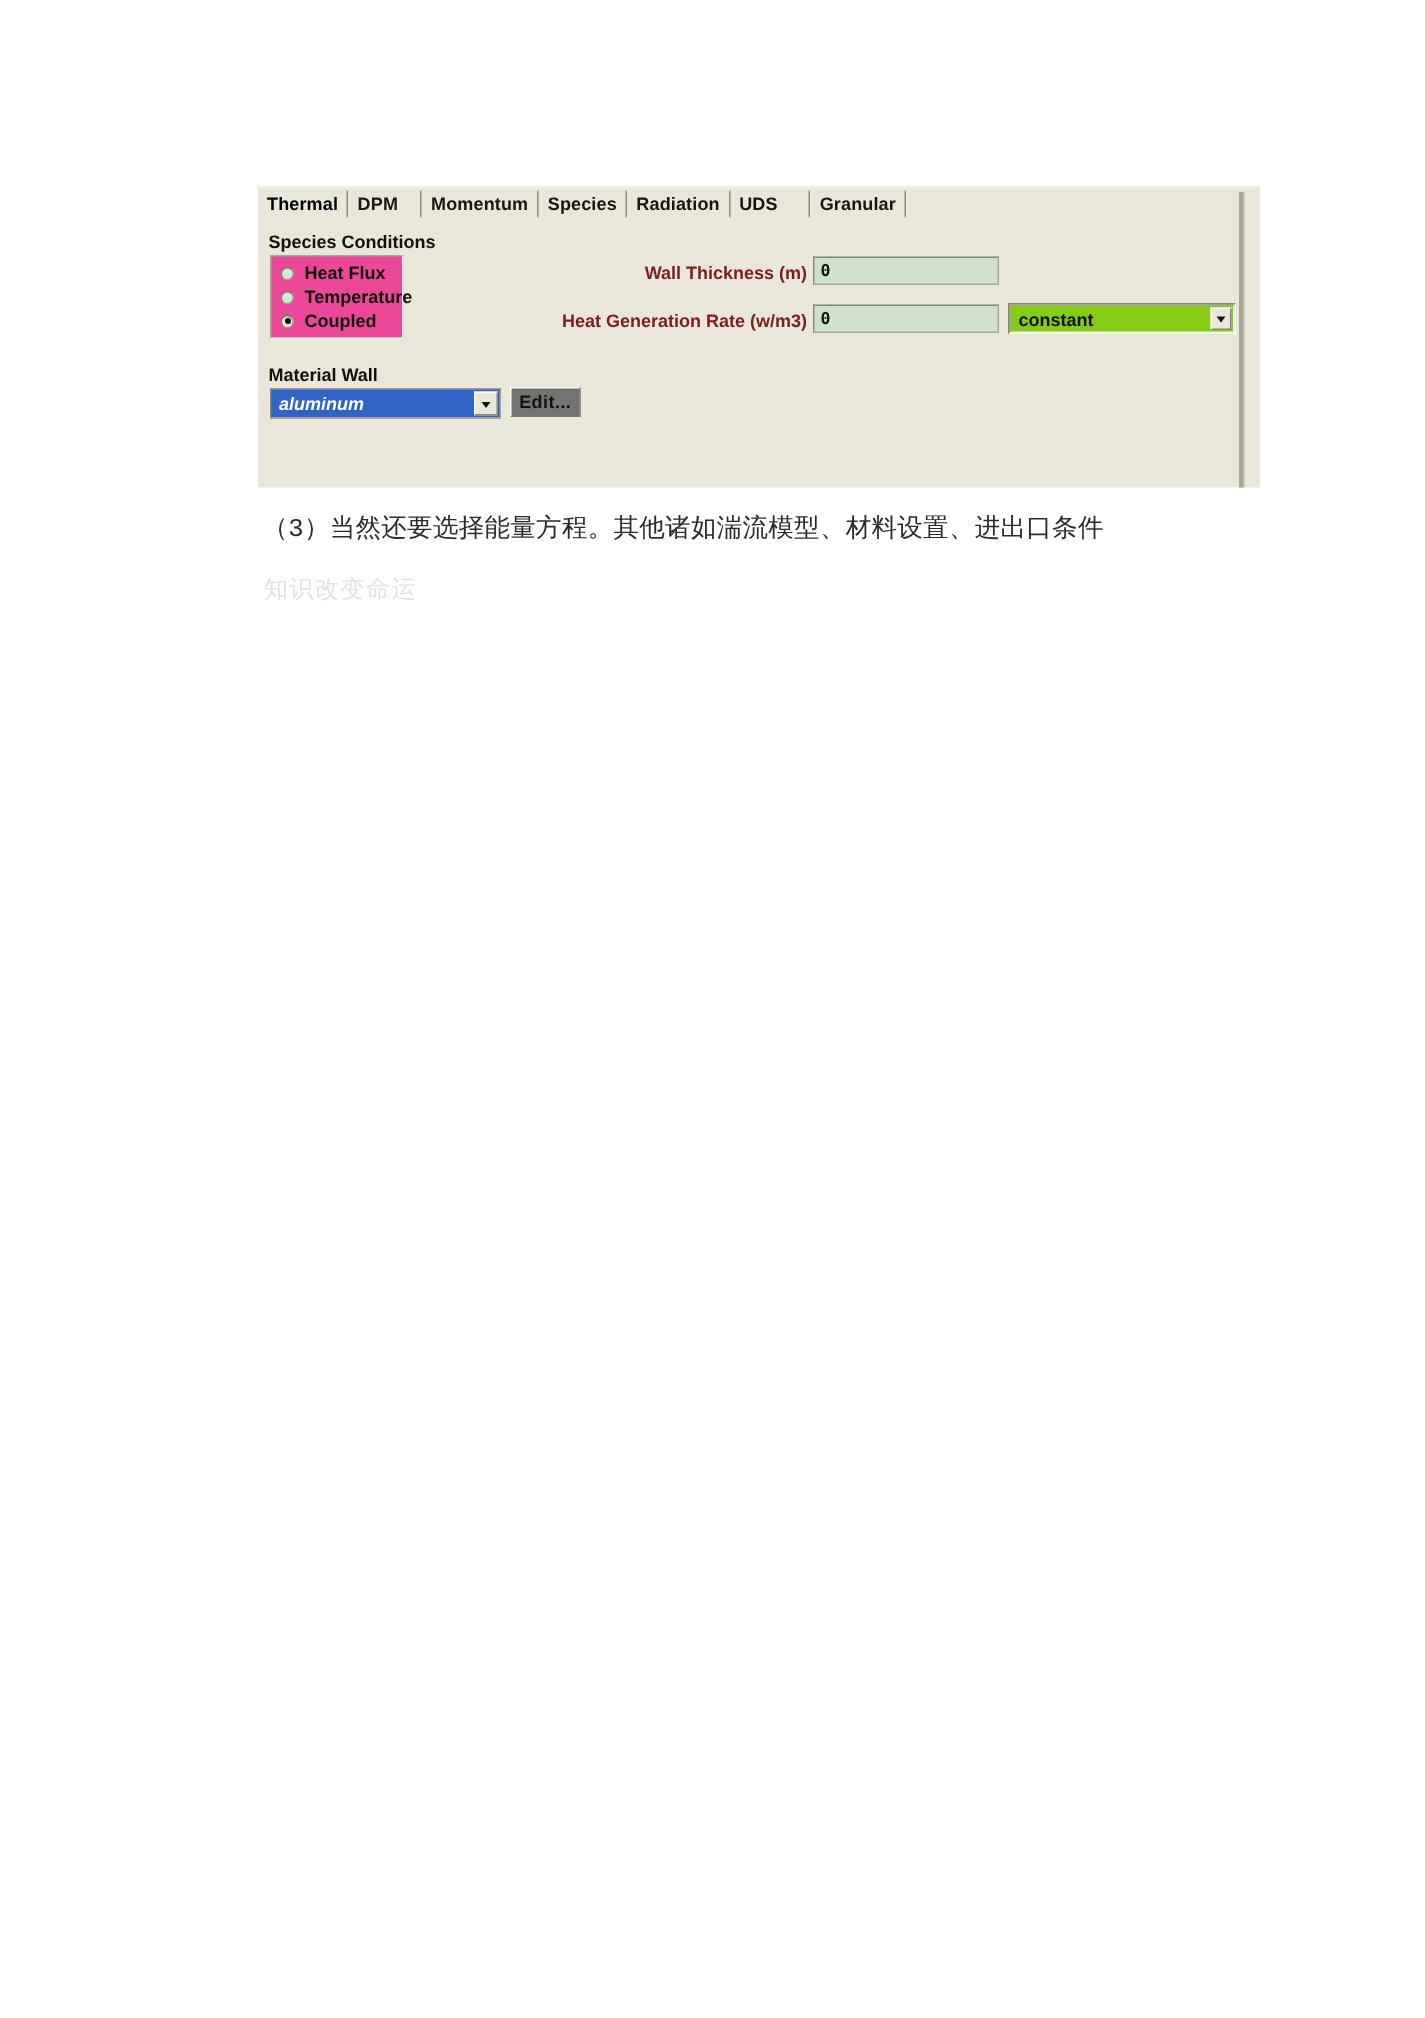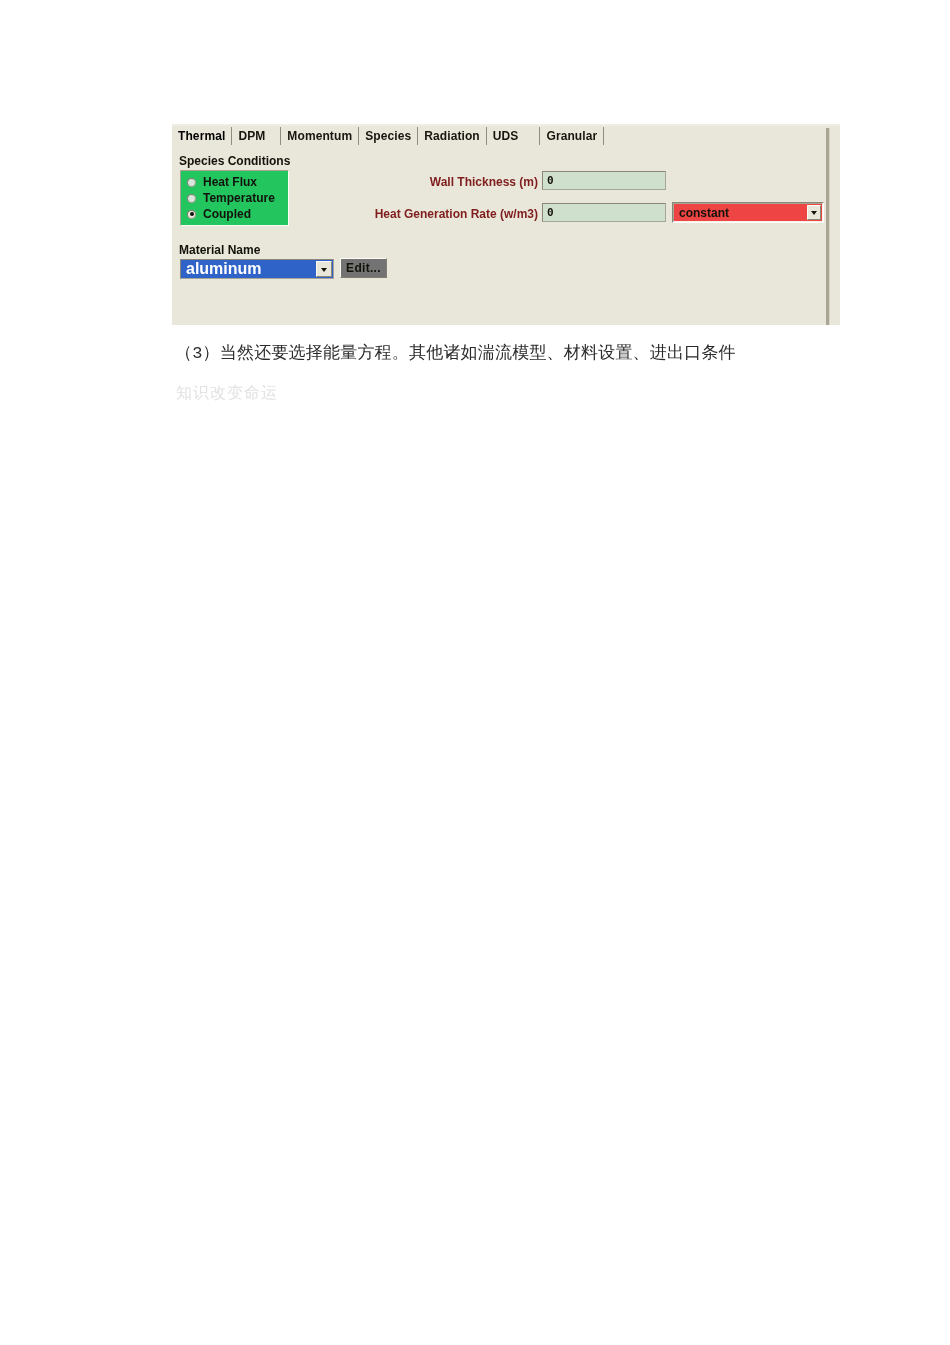--- a/index.html
+++ b/index.html
@@ -101,26 +101,26 @@
     white-space: nowrap;
   }
   #lbl-thermal-conditions { left: 7px;  top: 30px; }
   #lbl-material-name      { left: 7px;  top: 119px; }
 
   
   .radio-box {
     position: absolute;
     left: 8px;
     top: 46px;
-    width: 109px;
+    width: 89px;
     height: 56px;
     border: 1px solid #a8a596;
     border-right-color: #fdfdf8;
     border-bottom-color: #fdfdf8;
-    background: #22c55e;
+    background: #ec4899;
     box-sizing: border-box;
   }
   .radio-row {
     position: absolute;
     left: 6px;
     height: 16px;
     display: flex;
     align-items: center;
   }
   .radio-row.r0 { top: 3px; }
@@ -195,21 +195,21 @@
   #fld-heat-gen-rate {
     left: 370px;
     top: 79px;
     width: 124px;
   }
 
   
   .combo {
     position: absolute;
     height: 21px;
-    background: #ef4444;
+    background: #84cc16;
     border: 1px solid #ffffff;
     border-top-color: #8a8779;
     border-left-color: #8a8779;
     box-sizing: border-box;
   }
   .combo-inner {
     position: absolute;
     inset: 0;
     border: 1px solid #a8a596;
     border-right-color: #f4f2e9;
@@ -273,25 +273,26 @@
     box-sizing: border-box;
   }
   #combo-material .mat-text {
     position: absolute;
     left: 5px;
     top: 0;
     bottom: 0;
     right: 20px;
     display: flex;
     align-items: center;
-    font-size: 16px;
+    font-size: 12px;
     font-weight: bold;
     color: #ffffff;
     white-space: nowrap;
     overflow: hidden;
+    font-style: italic;
   }
   #combo-material .mat-arrow-btn {
     position: absolute;
     right: 1px;
     top: 1px;
     width: 16px;
     height: 16px;
     background: #e9e7da;
     border: 1px solid #fbfaf3;
     border-right-color: #8a8779;
@@ -411,21 +412,21 @@
 
   <div class="field-label" id="lbl-heat-gen-rate">Heat Generation Rate (w/m3)</div>
   <div class="text-field" id="fld-heat-gen-rate">0</div>
 
   <div class="combo" id="combo-hgr-method">
     <div class="combo-inner"></div>
     <div class="combo-text">constant</div>
     <div class="combo-arrow-btn"></div>
   </div>
 
-  <div class="group-label" id="lbl-material-name">Material Name</div>
+  <div class="group-label" id="lbl-material-name">Material Wall</div>
 
   <div id="combo-material">
     <div class="mat-text">aluminum</div>
     <div class="mat-arrow-btn"></div>
   </div>
 
   <div id="btn-edit">
     <span>Edit...</span>
   </div>
 

